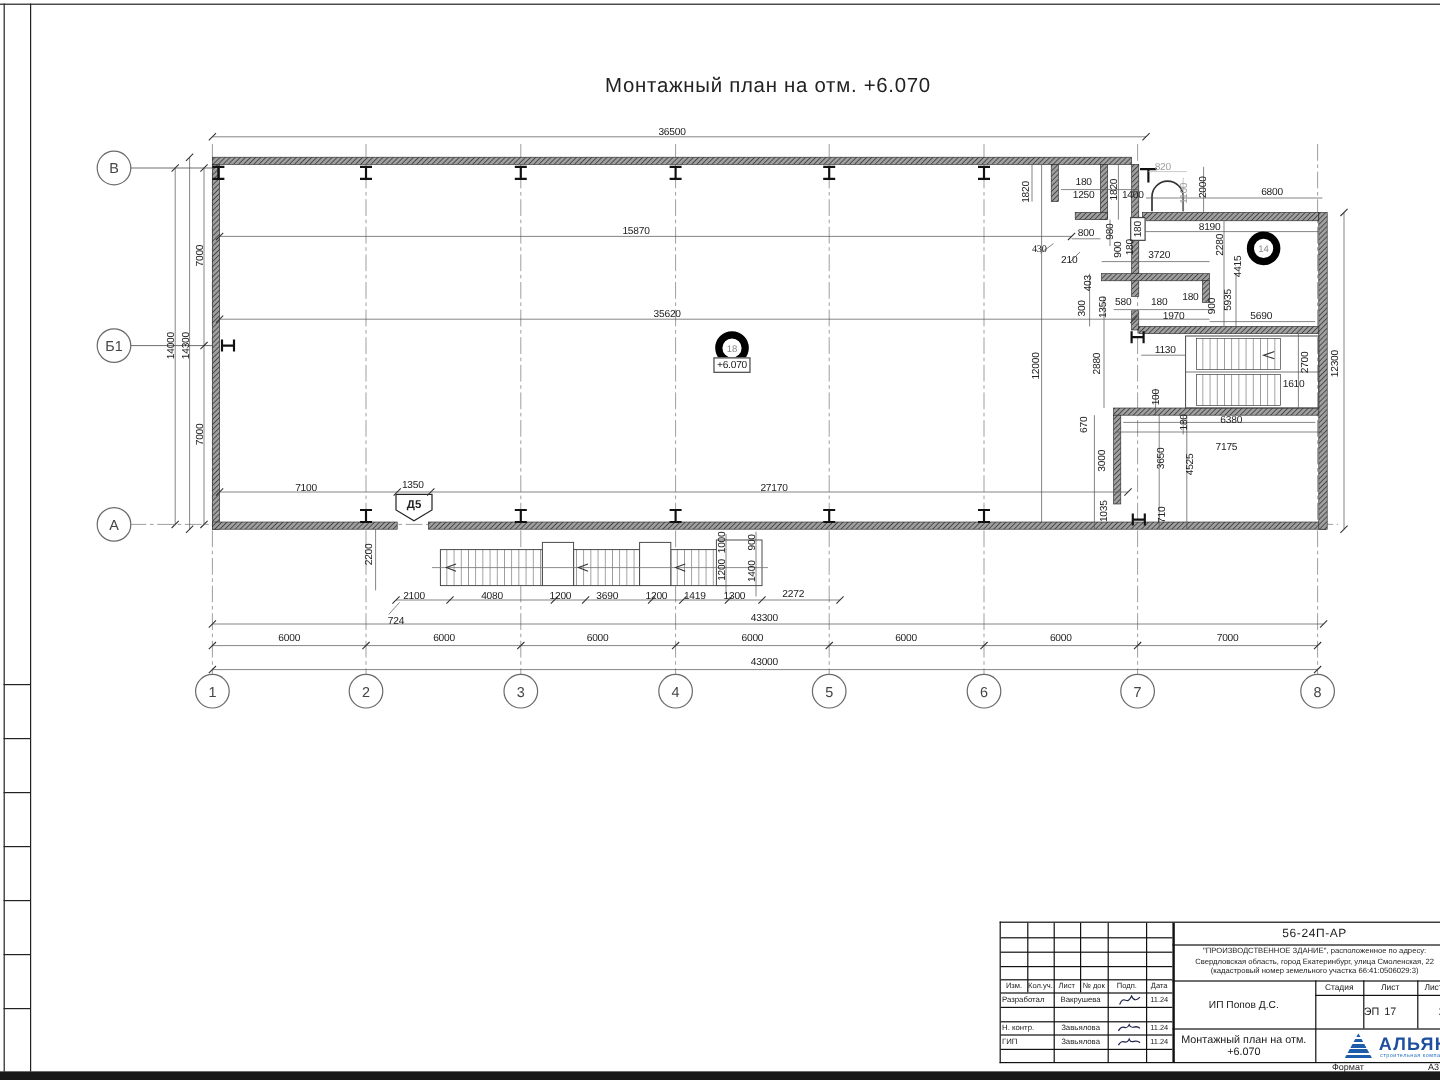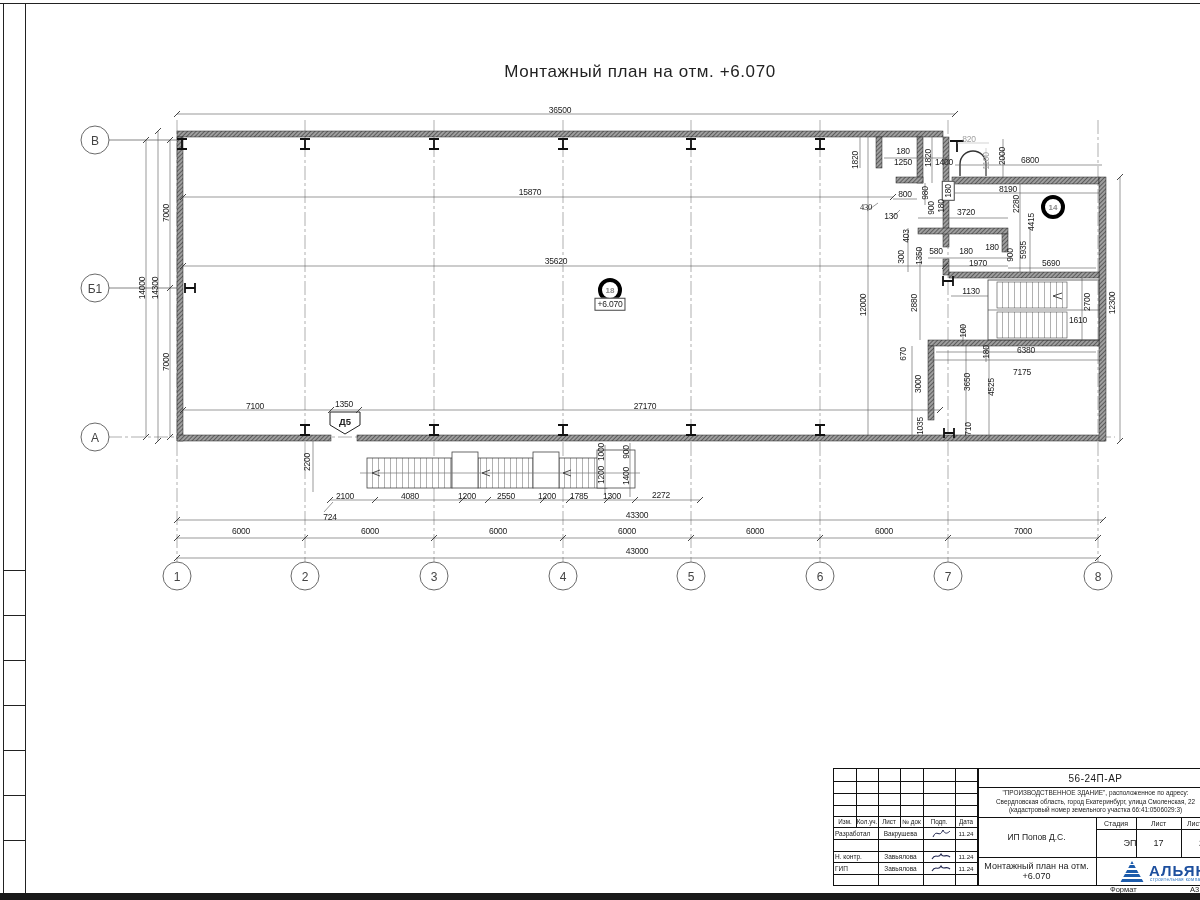--- a/index.html
+++ b/index.html
@@ -12,23 +12,23 @@
   .thick-bottom{position:absolute;left:0;top:893px;width:1200px;height:7px;background:#191919;}
   
   .dwg-title{position:absolute;left:640px;top:72px;transform:translate(-50%,-50%);
     font-size:17px;letter-spacing:0.6px;color:#222;white-space:nowrap;}
   
   .dim{position:absolute;font-size:8.5px;letter-spacing:-0.2px;color:#222;white-space:nowrap;
        transform:translate(-50%,-50%);line-height:1;background:transparent;}
   .dim.rot{transform:translate(-50%,-50%) rotate(-90deg);}
   .dim.grey{color:#a0a0a0;}
   .dim.box{border:0.6px solid #444;padding:1px 2px;background:#fff;}
-  .rtag{position:absolute;width:16px;height:16px;border:4px solid #000000;border-radius:50%;
+  .rtag{position:absolute;width:16px;height:16px;border:6px solid #000000;border-radius:50%;
         color:#8a8a8a;font-size:8px;display:flex;align-items:center;justify-content:center;
-        transform:translate(-50%,-50%);background:transparent;font-weight:bold;}
+        transform:translate(-50%,-50%);background:transparent;}
   .door-label{position:absolute;font-size:9.5px;font-weight:bold;color:#222;
         transform:translate(-50%,-50%);}
   .bubble{position:absolute;width:27px;height:27px;border:1px solid #6a6a6a;border-radius:50%;
         background:#fff;color:#444;font-size:12px;display:flex;align-items:center;justify-content:center;
         transform:translate(-50%,-50%);}
   
   .tb{position:absolute;left:833px;top:768px;width:380px;height:116px;border:1.6px solid #111;border-right:none;font-size:7px;}
   .tb .cell{position:absolute;display:flex;align-items:center;justify-content:center;text-align:center;overflow:hidden;}
   .tb .l{background:#111;position:absolute;}
   .tb-doc{font-size:10px;letter-spacing:0.5px;}
@@ -213,26 +213,26 @@
       <span class="dim rot" style="left: 863px; top: 305px;">12000</span>
       <span class="dim rot" style="left: 914px; top: 303px;">2880</span>
       <span class="dim rot" style="left: 855px; top: 160px;">1820</span>
       <span class="dim" style="left: 903px; top: 151px;">180</span>
       <span class="dim" style="left: 903px; top: 162px;">1250</span>
       <span class="dim rot" style="left: 928px; top: 158px;">1820</span>
       <span class="dim" style="left: 944px; top: 162px;">1400</span>
       <span class="dim grey" style="left: 969px; top: 139px;">820</span>
       <span class="dim rot grey" style="left: 986px; top: 161px;">1100</span>
       <span class="dim rot" style="left: 1002px; top: 156px;">2000</span>
-      <span class="dim" style="left: 1030px; top: 160px;">6800</span>
+      <span class="dim" style="left: 1060px; top: 160px;">6800</span>
       <span class="dim" style="left: 905px; top: 194px;">800</span>
       <span class="dim rot" style="left: 925px; top: 193px;">980</span>
       <span class="dim rot box" style="left: 948px; top: 191px;">180</span>
       <span class="dim" style="left: 866px; top: 207px; font-family: Liberation Serif, serif;">430</span>
-      <span class="dim" style="left: 891px; top: 216px;">130</span>
+      <span class="dim" style="left: 891px; top: 216px;">210</span>
       <span class="dim rot" style="left: 931px; top: 208px;">900</span>
       <span class="dim rot" style="left: 941px; top: 206px;">180</span>
       <span class="dim" style="left: 966px; top: 212px;">3720</span>
       <span class="dim" style="left: 1008px; top: 189px;">8190</span>
       <span class="dim rot" style="left: 1016px; top: 204px;">2280</span>
       <span class="dim rot" style="left: 1031px; top: 222px;">4415</span>
       <span class="dim rot" style="left: 906px; top: 236px;">403</span>
       <span class="dim rot" style="left: 901px; top: 257px;">300</span>
       <span class="dim rot" style="left: 919px; top: 256px;">1350</span>
       <span class="dim" style="left: 936px; top: 251px;">580</span>
@@ -256,23 +256,23 @@
       <span class="dim rot" style="left: 967px; top: 382px;">3650</span>
       <span class="dim rot" style="left: 991px; top: 387px;">4525</span>
       <span class="dim rot" style="left: 968px; top: 429px;">710</span>
       <span class="dim" style="left: 255px; top: 406px;">7100</span>
       <span class="dim" style="left: 344px; top: 404px;">1350</span>
       <span class="dim" style="left: 645px; top: 406px;">27170</span>
       <span class="dim rot" style="left: 307px; top: 462px;">2200</span>
       <span class="dim" style="left: 345px; top: 496px;">2100</span>
       <span class="dim" style="left: 410px; top: 496px;">4080</span>
       <span class="dim" style="left: 467px; top: 496px;">1200</span>
-      <span class="dim" style="left: 506px; top: 496px;">2550</span>
+      <span class="dim" style="left: 506px; top: 496px;">3690</span>
       <span class="dim" style="left: 547px; top: 496px;">1200</span>
-      <span class="dim" style="left: 579px; top: 496px;">1785</span>
+      <span class="dim" style="left: 579px; top: 496px;">1419</span>
       <span class="dim" style="left: 612px; top: 496px;">1300</span>
       <span class="dim" style="left: 661px; top: 495px;">2272</span>
       <span class="dim rot" style="left: 601px; top: 452px;">1000</span>
       <span class="dim rot" style="left: 601px; top: 475px;">1200</span>
       <span class="dim rot" style="left: 626px; top: 452px;">900</span>
       <span class="dim rot" style="left: 626px; top: 476px;">1400</span>
       <span class="dim" style="left: 330px; top: 517px;">724</span>
       <span class="dim" style="left: 637px; top: 515px;">43300</span>
       <span class="dim" style="left: 241px; top: 531px;">6000</span>
       <span class="dim" style="left: 370px; top: 531px;">6000</span>
@@ -358,21 +358,21 @@
     <div class="cell tb-doc" style="left:143px;top:0;width:237px;height:18px;">56-24П-АР</div>
     <div class="cell tb-desc" style="left:145px;top:18px;width:233px;height:30px;flex-direction:column;justify-content:center;">
       <span>"ПРОИЗВОДСТВЕННОЕ ЗДАНИЕ", расположенное по адресу:</span>
       <span>Свердловская область, город Екатеринбург, улица Смоленская, 22</span>
       <span>(кадастровый номер земельного участка 66:41:0506029:3)</span>
     </div>
     <div class="cell tb-client" style="left:143px;top:48px;width:119px;height:40px;">ИП Попов Д.С.</div>
     <div class="cell tb-small" style="left:262px;top:48px;width:40px;height:12px;">Стадия</div>
     <div class="cell tb-small" style="left:302px;top:48px;width:45px;height:12px;">Лист</div>
     <div class="cell tb-small" style="left:347px;top:48px;width:45px;height:12px;justify-content:flex-start;padding-left:6px;">Листов</div>
-    <div class="cell tb-val" style="left:276px;top:60px;width:40px;height:28px;">ЭП</div>
+    <div class="cell tb-val" style="left:262px;top:60px;width:40px;height:28px;padding-left:27px;">ЭП</div>
     <div class="cell tb-val" style="left:302px;top:60px;width:45px;height:28px;">17</div>
     <div class="cell tb-val" style="left:347px;top:60px;width:45px;height:28px;justify-content:flex-start;padding-left:18px;">2</div>
     <div class="cell tb-title" style="left:143px;top:88px;width:119px;height:28px;">Монтажный план на отм. +6.070</div>
 
     <div class="logo-tri" style="left:286px;top:92px;"></div>
     <div class="logo-name" style="left:315px;top:93px;">АЛЬЯНС</div>
     <div class="logo-sub" style="left:316px;top:108px;">строительная компания</div>
   </div>
 
   <div class="fmt" style="left:1110px;top:885px;">Формат</div>

